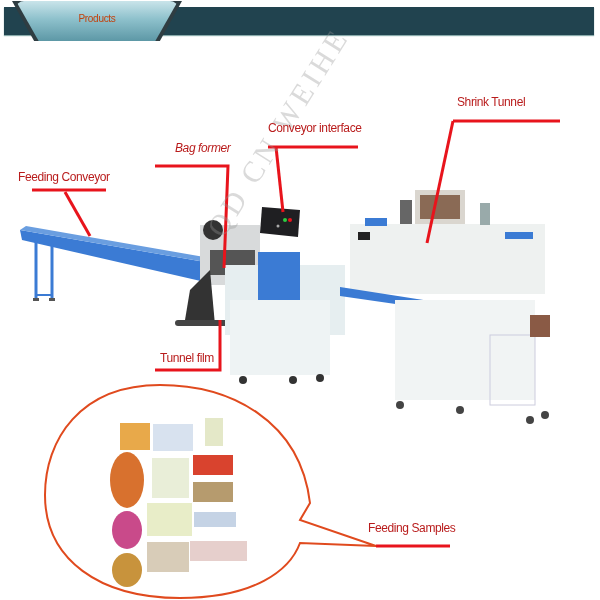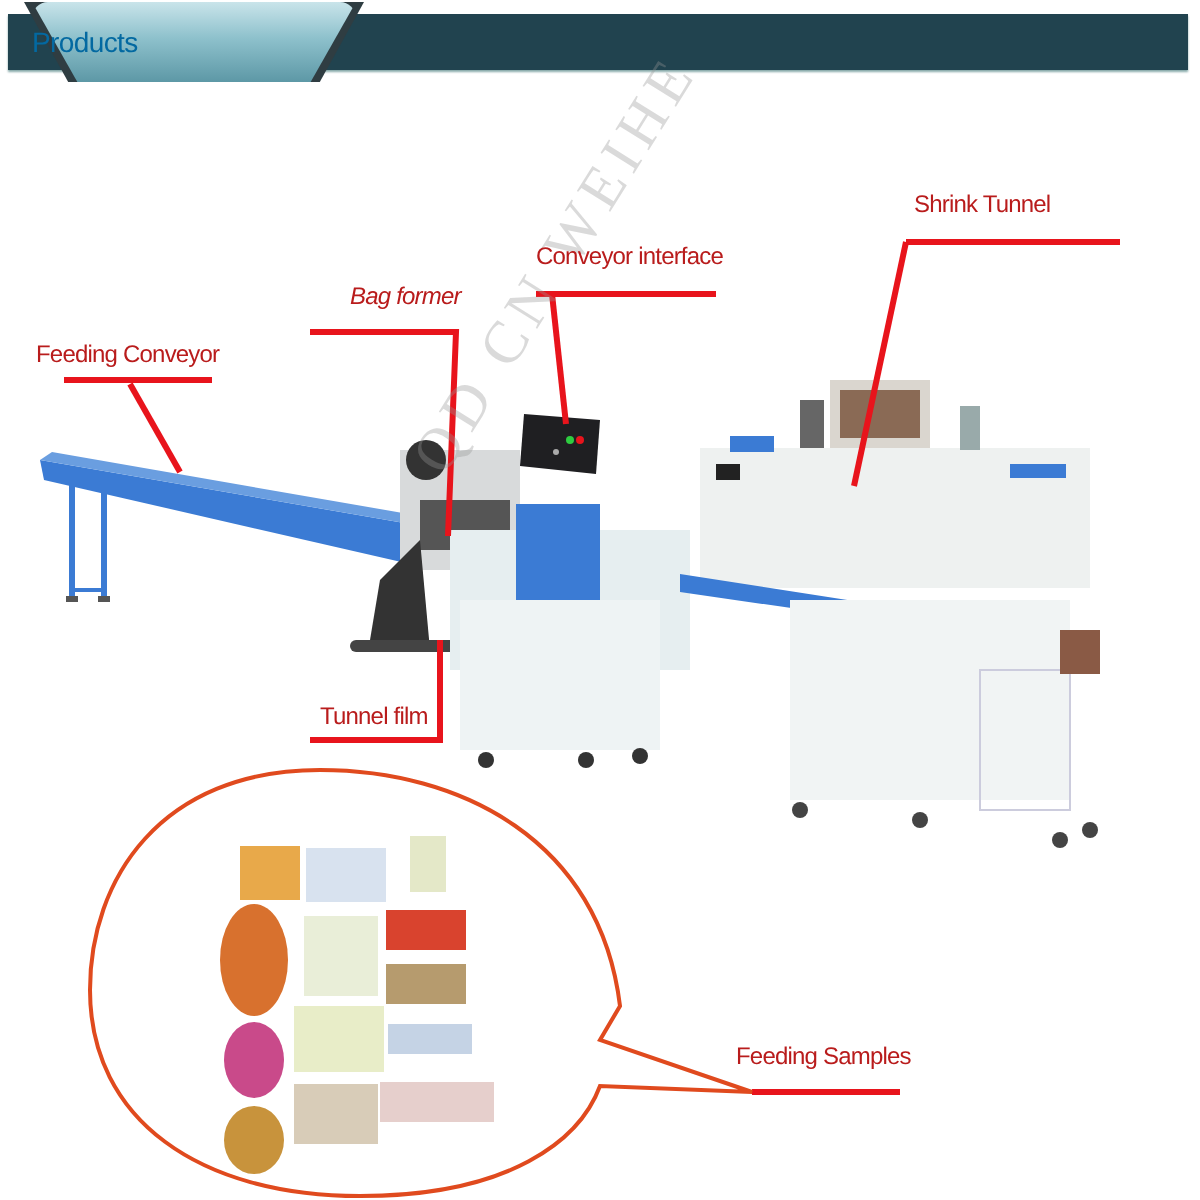--- a/index.html
+++ b/index.html
@@ -18,22 +18,22 @@
     background: linear-gradient(#c9e4ea 0%, #8ec1cc 45%, #5d98a6 100%);
     clip-path: polygon(0 0, 100% 0, 86% 100%, 14% 100%);
     border-radius: 8px 8px 0 0;
   }
   .tab-shadow {
     position: absolute; left: 12px; top: 1px; width: 170px; height: 40px;
     background: #2f3d42;
     clip-path: polygon(0 0, 100% 0, 87% 100%, 13% 100%);
   }
   .tab-label {
-    position: absolute; left: 16px; top: 13px; width: 162px; text-align: left;
-    font-size: 14px; color: #0369a1; letter-spacing: -0.3px;
+    position: absolute; left: 16px; top: 13px; width: 162px; text-align: center;
+    font-size: 10px; color: #c2410c; letter-spacing: -0.3px;
   }
   .callout {
     position: absolute; color: #b91c1c; font-size: 12px; letter-spacing: -0.4px;
     white-space: nowrap;
   }
   svg.overlay { position: absolute; left: 0; top: 0; }
   .watermark {
     position: absolute; left: 200px; top: 225px;
     font-family: "Liberation Serif", serif; font-size: 30px; color: rgba(150,150,150,0.35);
     transform: rotate(-58deg); transform-origin: left top; letter-spacing: 4px;

